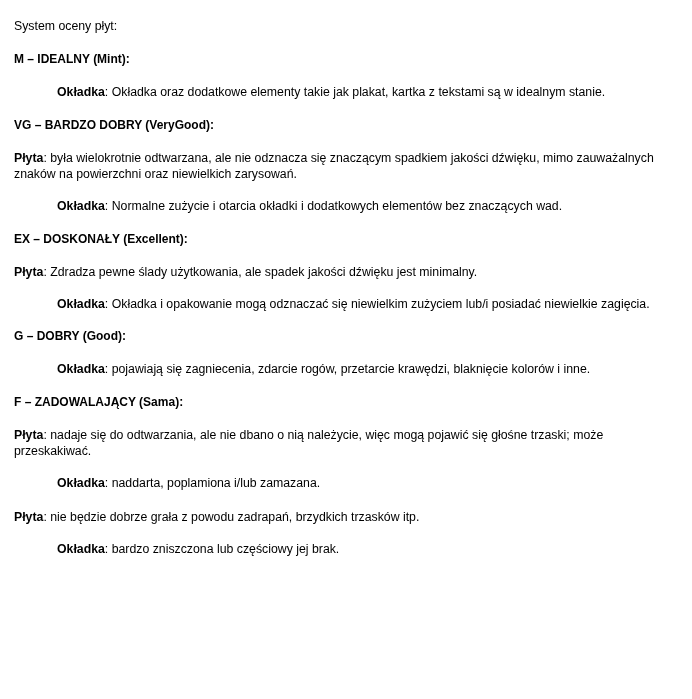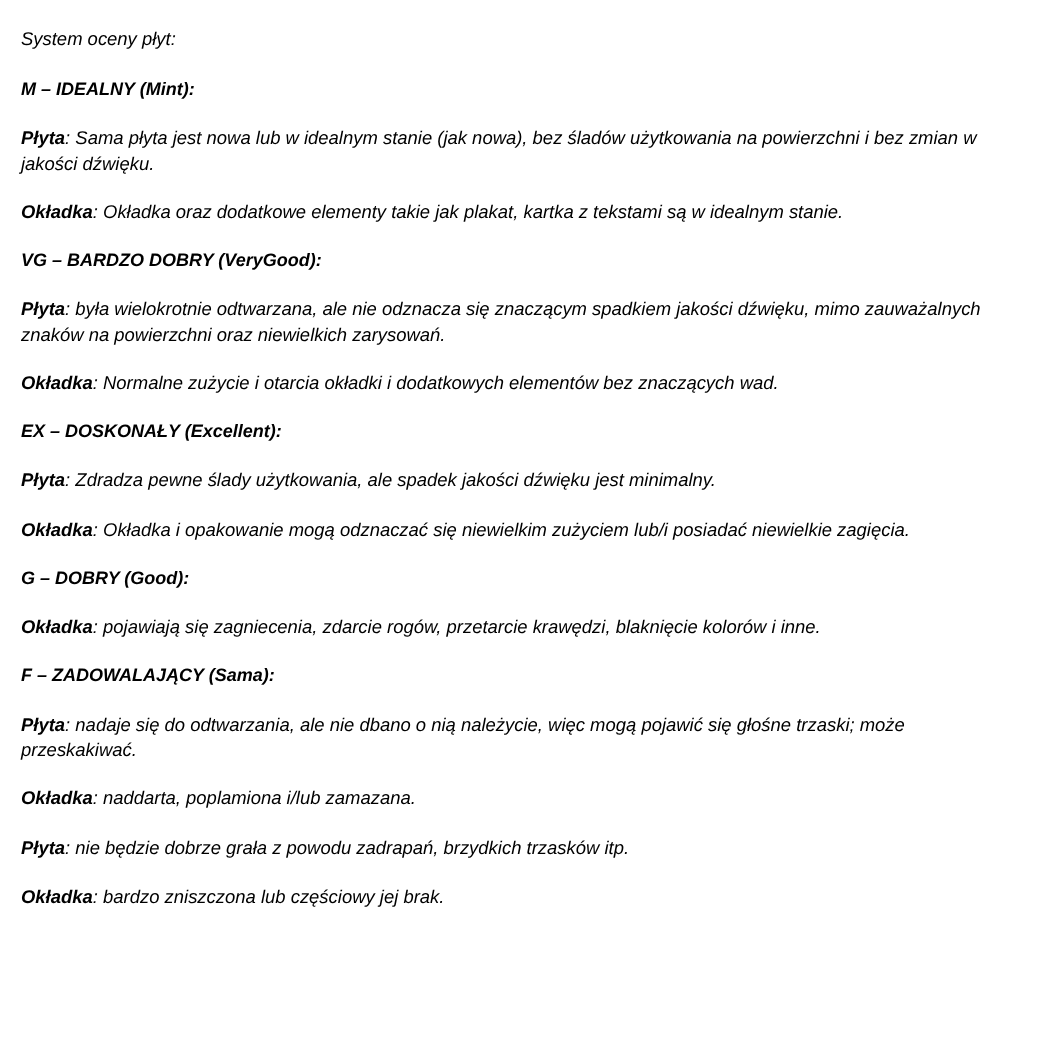--- a/index.html
+++ b/index.html
@@ -13,60 +13,57 @@
     font-family: "Liberation Sans", sans-serif;
     color: #000000;
     font-size: 12.3px;
     line-height: 1.33;
     overflow: hidden;
   }
   .page {
     padding: 18px 14px 0 14px;
     box-sizing: border-box;
     width: 684px;
-    font-style: italic;
   }
   .intro {
     font-size: 12.3px;
     margin: 0 0 18px 0;
   }
   .grade-block {
     margin: 0 0 17px 0;
   }
   .grade-heading {
     font-weight: bold;
     font-size: 12px;
     margin: 16px 0 16px 0;
   }
   .entry {
     margin: 0 0 16px 0;
     font-size: 12.3px;
   }
   .entry:last-child {
     margin-bottom: 0;
+    margin-left: 43px;
   }
   .entry .lbl {
     font-weight: bold;
   }
   .entry .txt {
     font-weight: normal;
   }
 </style>
 </head>
 <body>
 
 <div class="page">
 
   <p class="intro">System oceny płyt:</p>
 
   <div class="grade-block">
     <div class="grade-heading">M – IDEALNY (Mint):</div>
-    <p class="entry">
-      <span class="lbl">Płyta</span><span class="txt">: Sama płyta jest nowa lub w idealnym stanie (jak nowa), bez śladów użytkowania na powierzchni i bez zmian w jakości dźwięku.</span>
-    </p>
     <p class="entry">
       <span class="lbl">Okładka</span><span class="txt">: Okładka oraz dodatkowe elementy takie jak plakat, kartka z tekstami są w idealnym stanie.</span>
     </p>
   </div>
 
   <div class="grade-block">
     <div class="grade-heading">VG – BARDZO DOBRY (VeryGood):</div>
     <p class="entry">
       <span class="lbl">Płyta</span><span class="txt">: była wielokrotnie odtwarzana, ale nie odznacza się znaczącym spadkiem jakości dźwięku, mimo zauważalnych znaków na powierzchni oraz niewielkich zarysowań.</span>
     </p>

